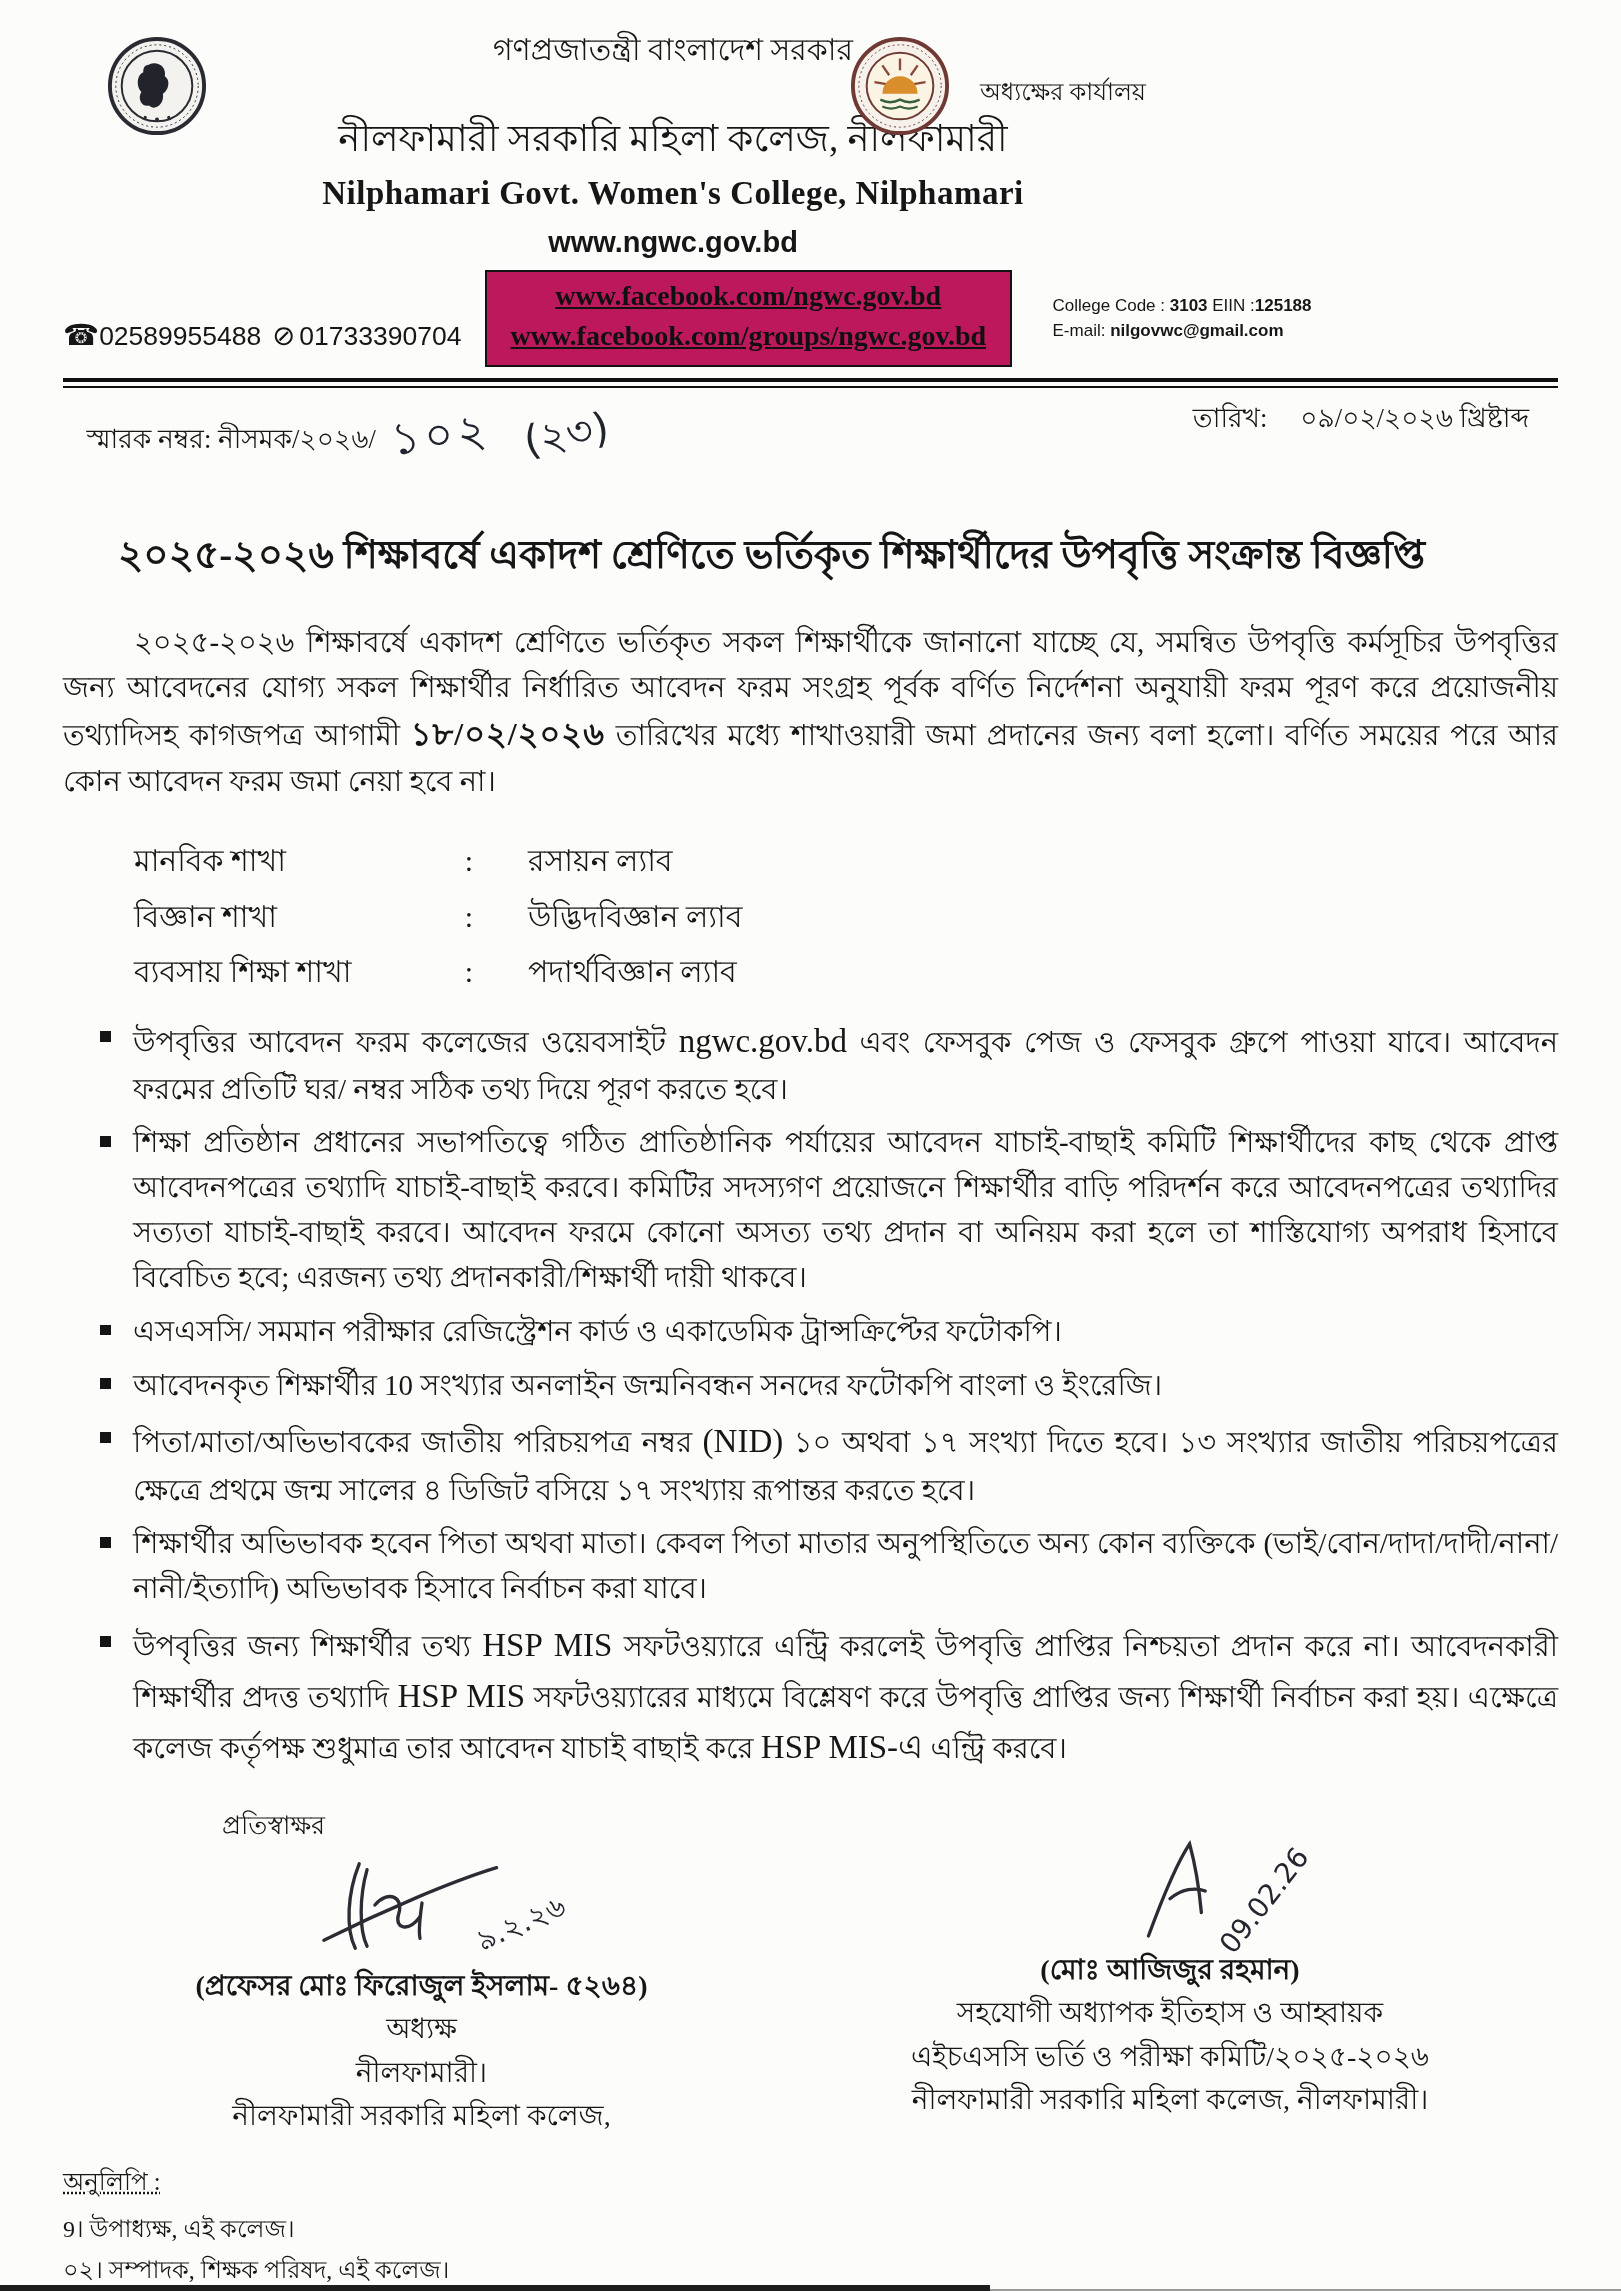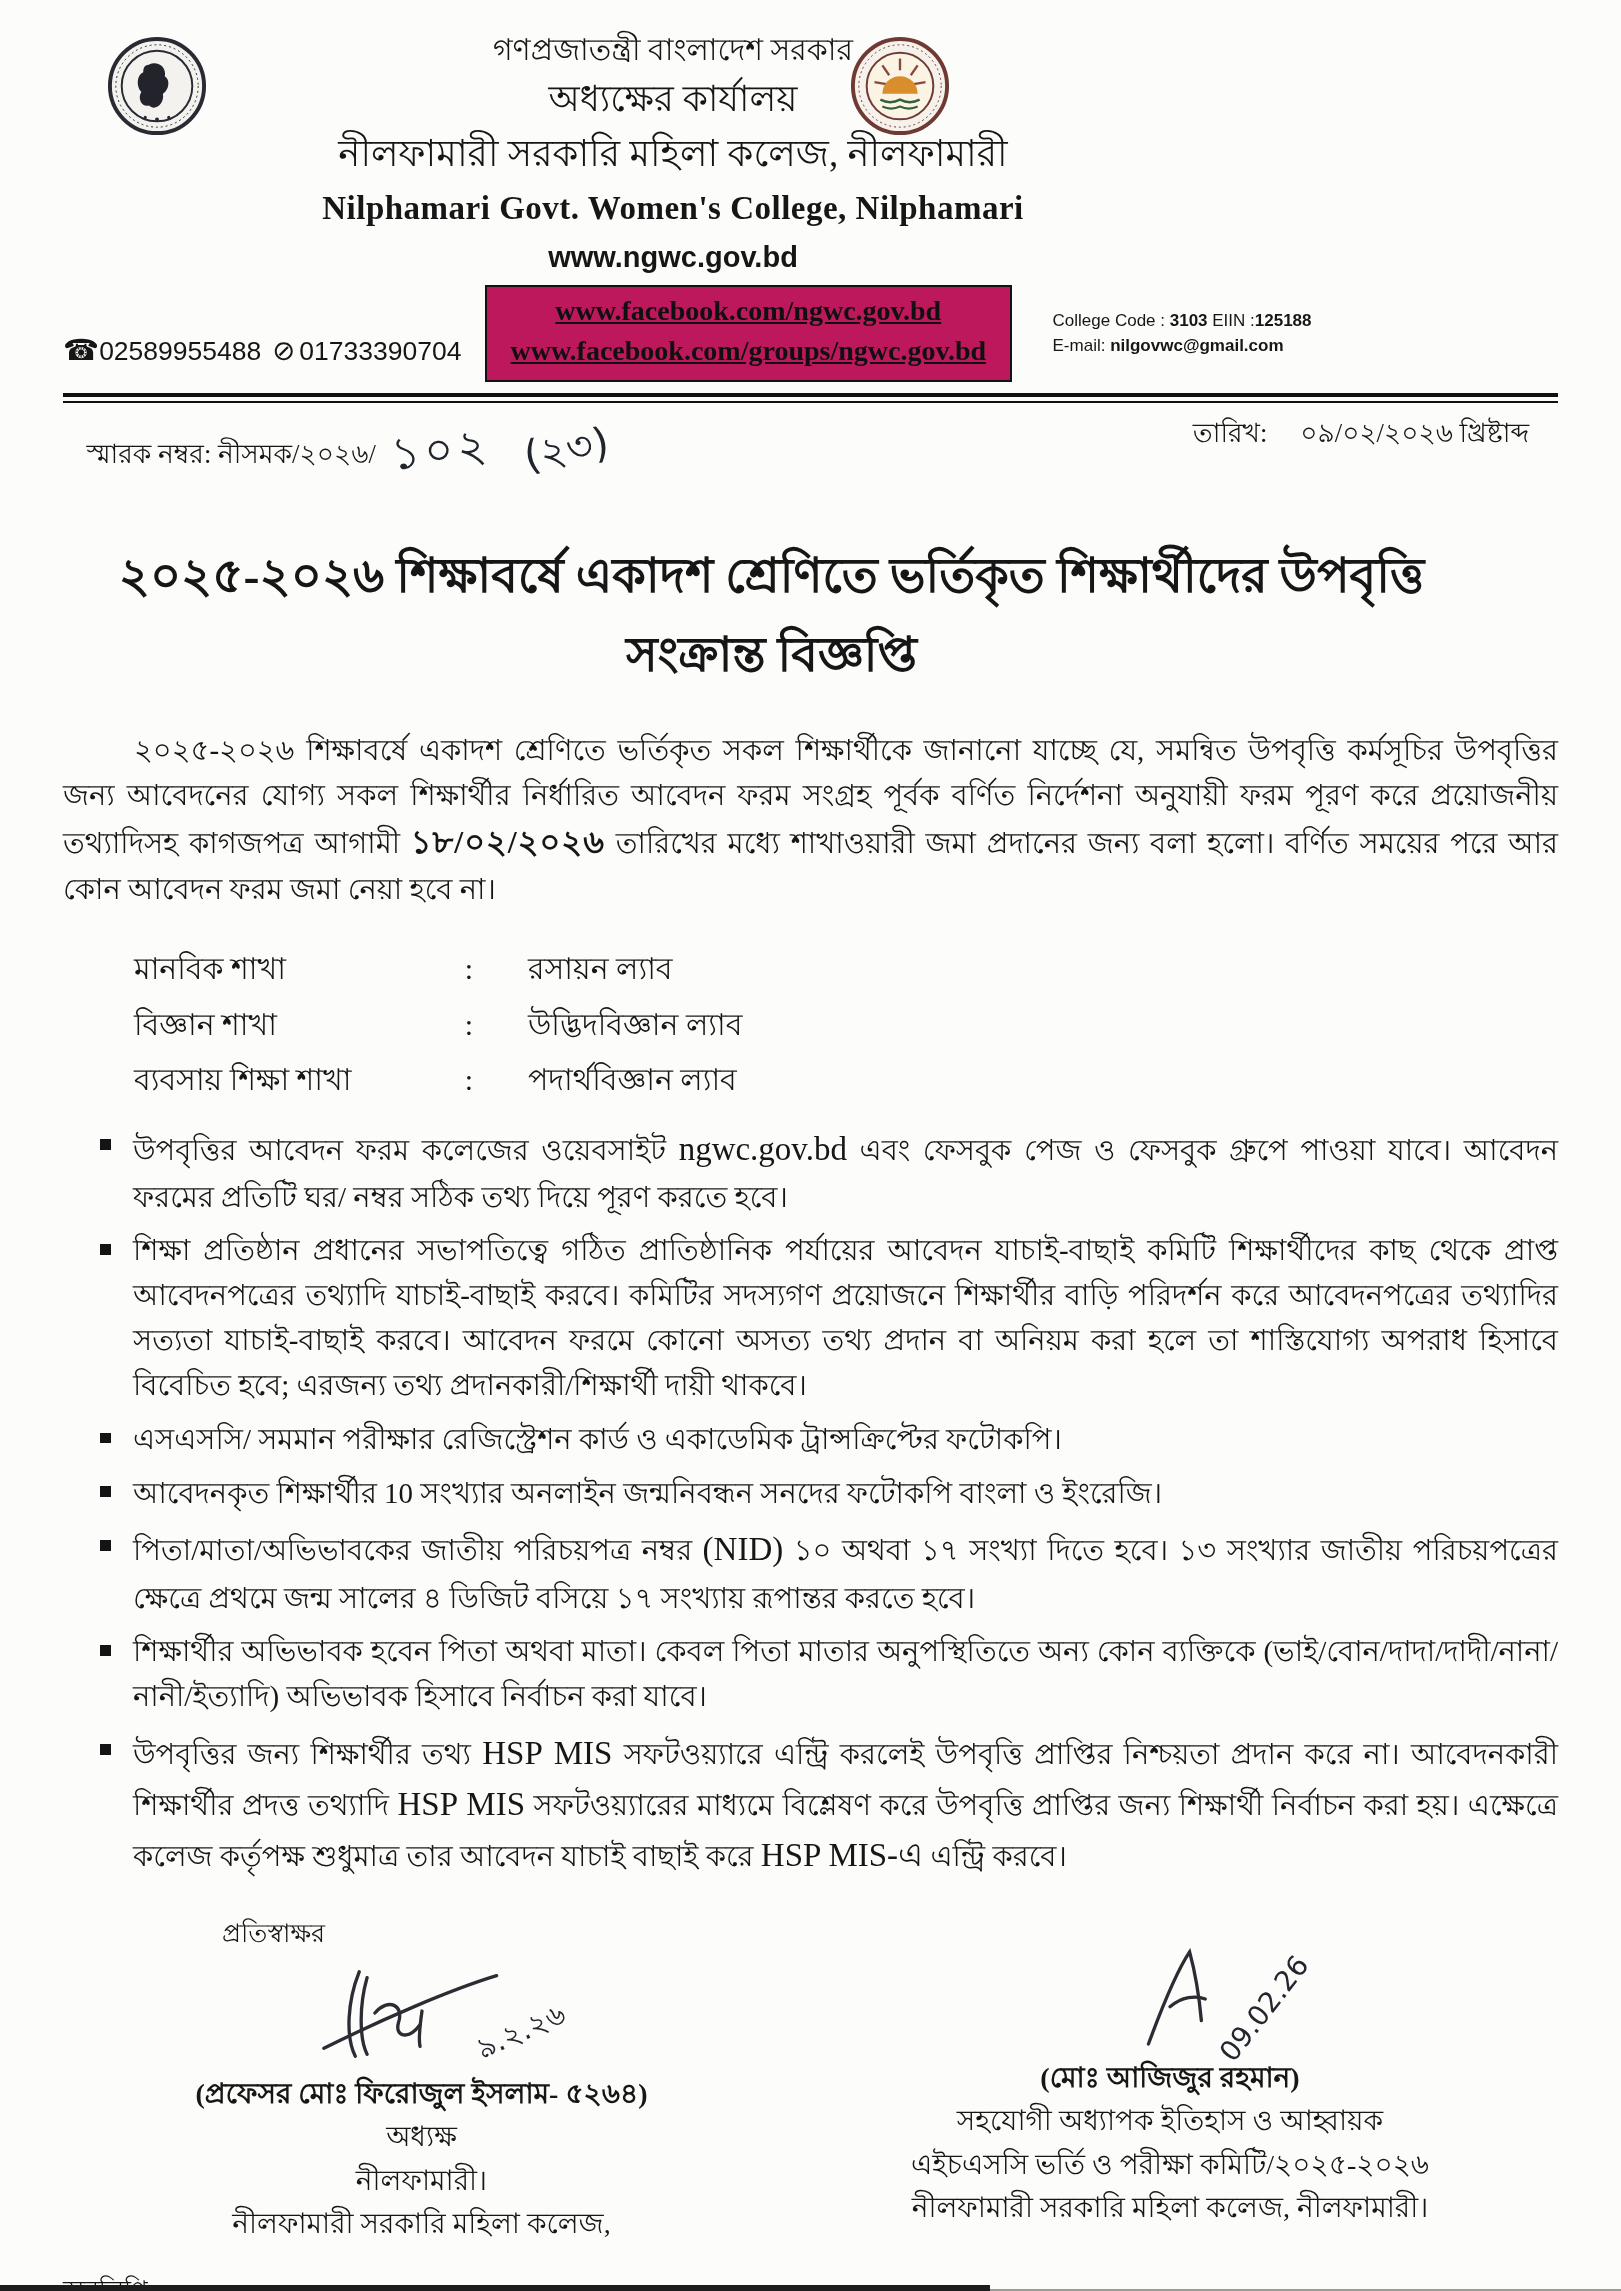--- a/index.html
+++ b/index.html
@@ -8,42 +8,42 @@
     background:#fcfcfa; color:#161616; box-sizing:border-box;
     padding:25.5px 63px 0 63px; overflow:hidden;
     font-family:"Liberation Serif","DejaVu Serif",serif;
   }
   
   .seal{position:absolute; top:35px;}
   .seal-left{left:106px;}
   .seal-right{left:849px;}
   .head-center{ text-align:center; margin:5.9px 412px 0 137px; line-height:1.25;}
   .h-govt{font-size:30px;}
-  .h-office{font-size:36px; margin-top:7.8px;}
+  .h-office{font-size:24px; margin-top:7.8px;text-align:right;}
   .h-college-bn{font-size:37px; margin-top:9.8px;}
   .h-college-en{font-size:33px; font-weight:bold; margin-top:9.8px; letter-spacing:0.5px;}
   .h-web{font-family:"Liberation Sans","DejaVu Sans",sans-serif; font-size:29px; font-weight:bold; margin-top:9.8px;}
   .contact-row{display:flex; align-items:center; margin-top:9.8px;}
   .phone-block{font-family:"Liberation Sans","DejaVu Sans",sans-serif; font-size:26.5px; white-space:nowrap; margin-top:33px;}
   .phone-icon{font-size:29px;}
   .slash-icon{font-size:27.4px; padding:0 3.9px;}
   .fb-box{border:2.9px solid #131313; padding:3.9px 23.5px 7.8px 23.5px; text-align:center; margin-left:23.5px; background:#be185d;}
   .fb-link{display:block; font-weight:bold; font-size:28px; text-decoration:underline; line-height:1.45; color:#101010;}
   .right-info{font-family:"Liberation Sans","DejaVu Sans",sans-serif; font-size:17px; line-height:1.5; margin-left:41px; white-space:nowrap;}
   .right-info b{font-weight:bold;}
   .rule{margin-top:11.8px; height:3.9px; border-top:4.9px solid #101010; border-bottom:2px solid #101010;}
   
   .memo-row{display:flex; justify-content:space-between; align-items:flex-start; font-size:26.5px; margin-top:9.8px; padding-left:23.5px;}
   .hand{display:inline-block; font-family:"DejaVu Sans",sans-serif; color:#20242c;}
   .memo-hand{font-size:45px; transform:rotate(-6deg) translateY(2px); margin-left:15.7px; letter-spacing:3.9px;}
   .memo-paren{font-size:41px; transform:rotate(-10deg); margin-left:33px;}
   .date-block{padding-right:29px; white-space:nowrap;}
   .date-label{margin-right:33px;}
   
-  .notice-title{margin-top:51px; padding-right:78px; text-align:center; font-size:48px; font-weight:bold;}
+  .notice-title{margin-top:51px; padding-right:78px; text-align:center; font-size:39px; font-weight:bold;}
   
   .intro{margin-top:31px; font-size:29px; line-height:1.55; text-align:justify; text-indent:71px;}
   .deadline{font-weight:bold; font-size:32px; letter-spacing:1px;}
   .branches{margin:23.5px 0 5.9px 71px; font-size:30px;}
   .branch-row{display:flex; line-height:1.85;}
   .branch-label{width:276px;}
   .branch-sep{width:118px; text-align:center;}
   ul.points{list-style:none; margin:15.7px 0 0 0; padding:0 0 0 37px;}
   ul.points li{position:relative; padding-left:33px; font-size:29px; line-height:1.55; text-align:justify; margin-bottom:8.8px;}
   ul.points li::before{content:""; position:absolute; left:0; top:15.7px; width:10.8px; height:10.8px; background:#141414;}

